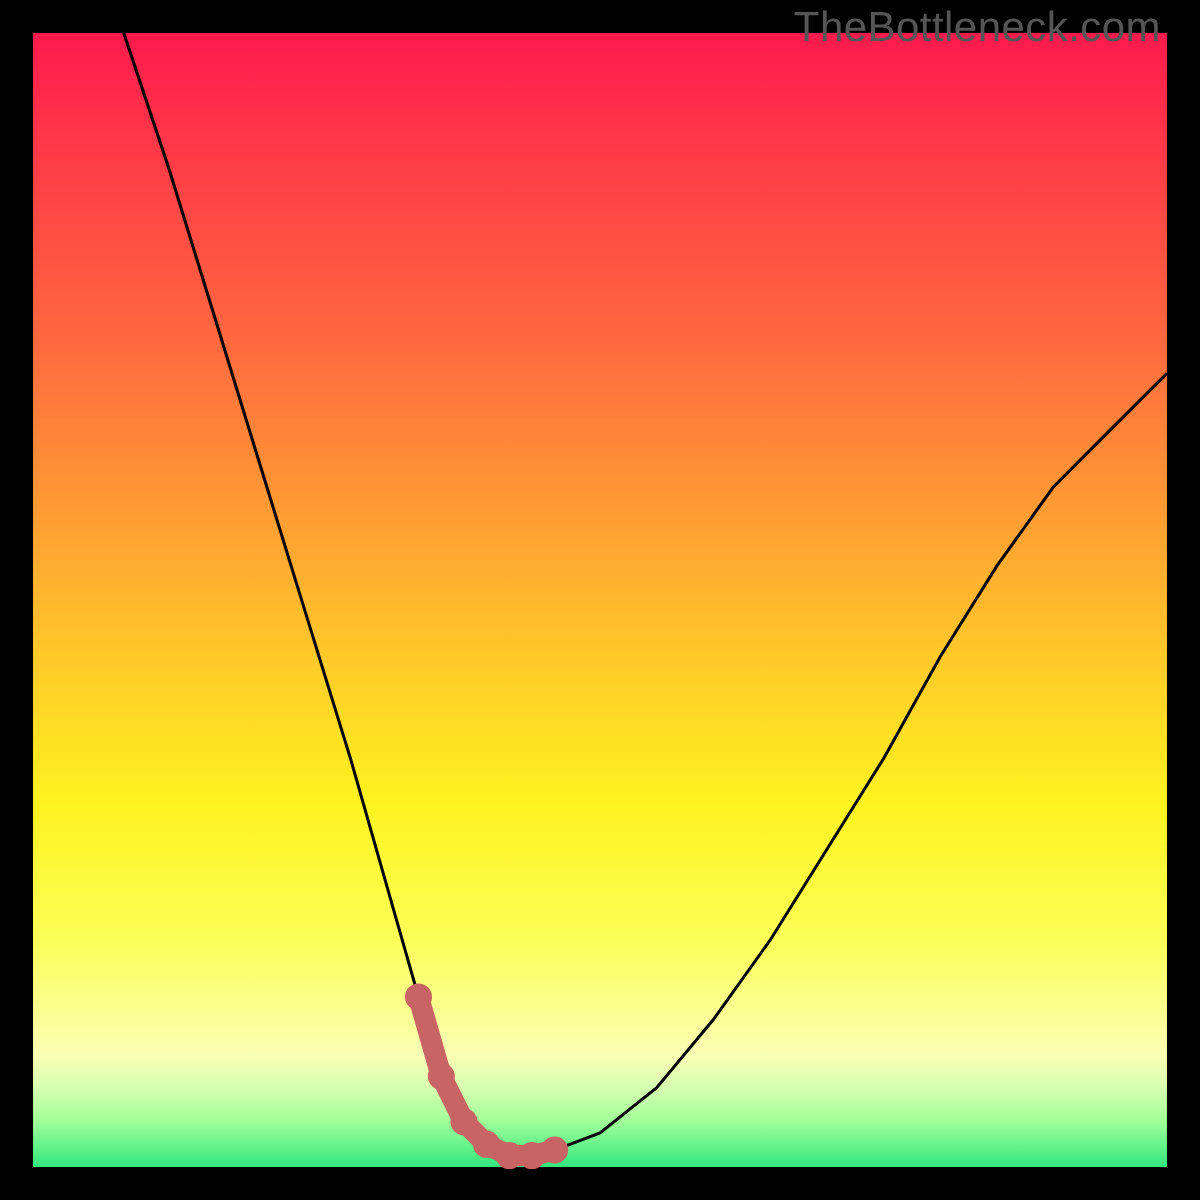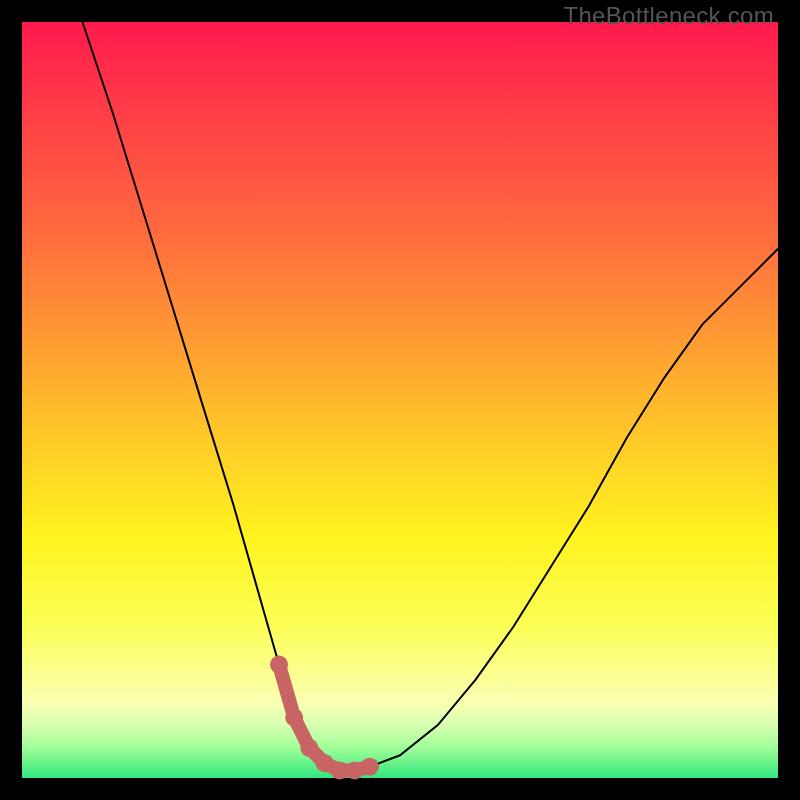--- a/index.html
+++ b/index.html
@@ -39,21 +39,21 @@
       #d7ffb0 93%,
       #a0ff98 96%,
       #32e67e 100%
     );
   }
   .attribution {
     position: absolute;
     top: 2px;
     right: 26px;
     color: #555;
-    font-size: 24px;
+    font-size: 28px;
     font-weight: 500;
     letter-spacing: 0.3px;
     text-align: right;
   }
   svg.curve {
     position: absolute;
     left: 0;
     top: 0;
     width: 756px;
     height: 756px;

